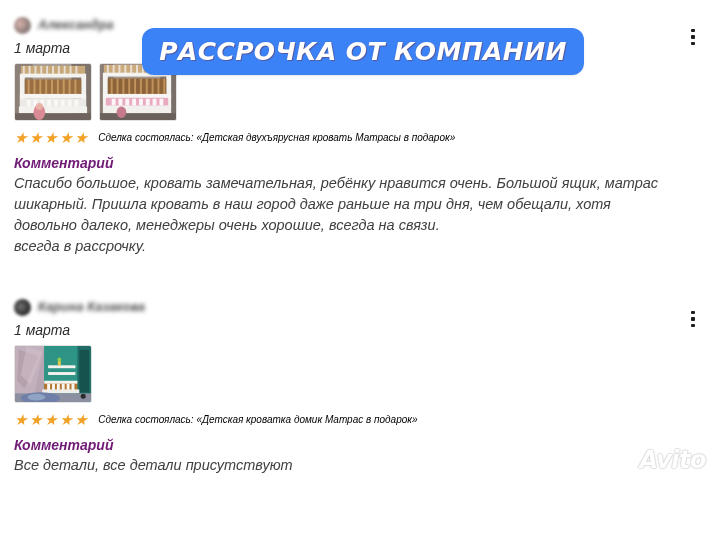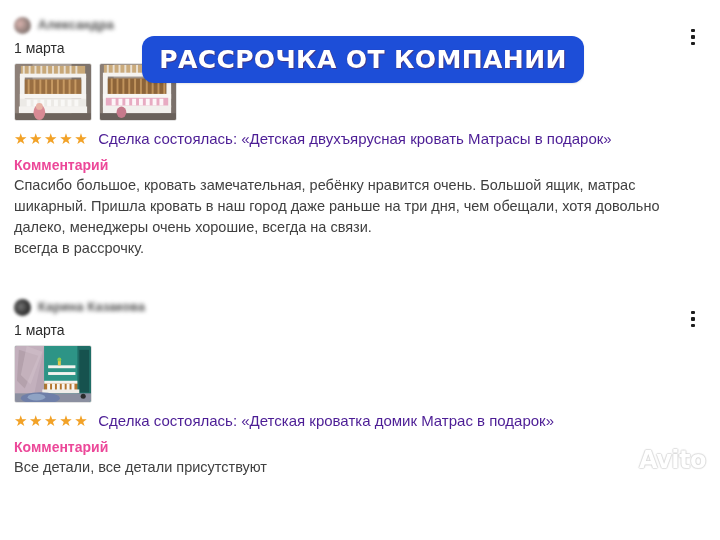--- a/index.html
+++ b/index.html
@@ -7,30 +7,30 @@
   body {
     width: 720px;
     height: 540px;
     background: #ffffff;
     font-family: "Liberation Sans", sans-serif;
     color: #1a1a1a;
     overflow: hidden;
     position: relative;
   }
 
-  .page { position: relative; width: 720px; height: 488px; }
+  .page { position: relative; width: 720px; height: 488px; font-style: italic; }
 
   
   .promo-banner {
     position: absolute;
     left: 142px;
-    top: 36px;
+    top: 28px;
     width: 442px;
     height: 47px;
-    background: #1d4ed8;
+    background: #3b82f6;
     border-radius: 12px;
     display: flex;
     align-items: center;
     justify-content: center;
     z-index: 40;
     box-shadow: 0 1px 2px rgba(0,0,0,0.10);
   }
   .promo-banner .promo-text {
     font-family: "DejaVu Sans", sans-serif;
     font-weight: bold;
@@ -103,30 +103,30 @@
     gap: 9px;
   }
   .stars {
     color: #f2a227;
     font-size: 15px;
     letter-spacing: 1.6px;
     line-height: 1;
     white-space: nowrap;
   }
   .deal-text {
-    font-size: 15px;
-    color: #4c1d95;
+    font-size: 10px;
+    color: #000000;
     white-space: nowrap;
   }
 
   .comment-label {
     margin-top: 10px;
     font-size: 14px;
     font-weight: bold;
-    color: #ec4899;
+    color: #701a75;
   }
   .comment-body {
     margin-top: 2px;
     font-size: 14.5px;
     line-height: 21px;
     color: #404040;
     max-width: 660px;
   }
   .comment-body .para { display: block; }
 

